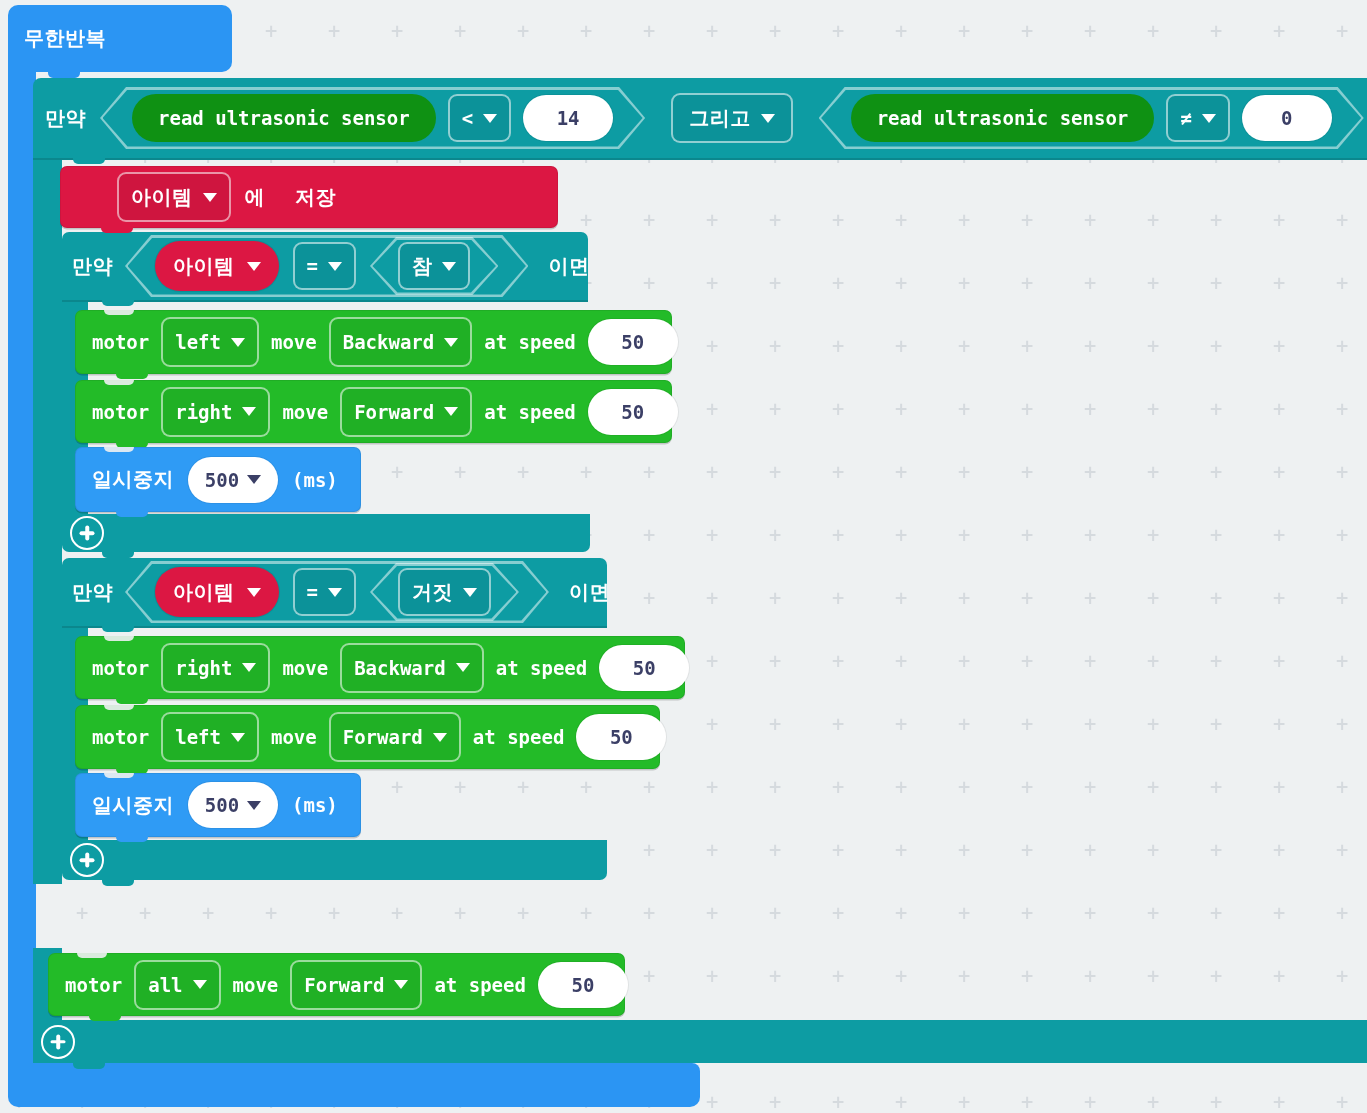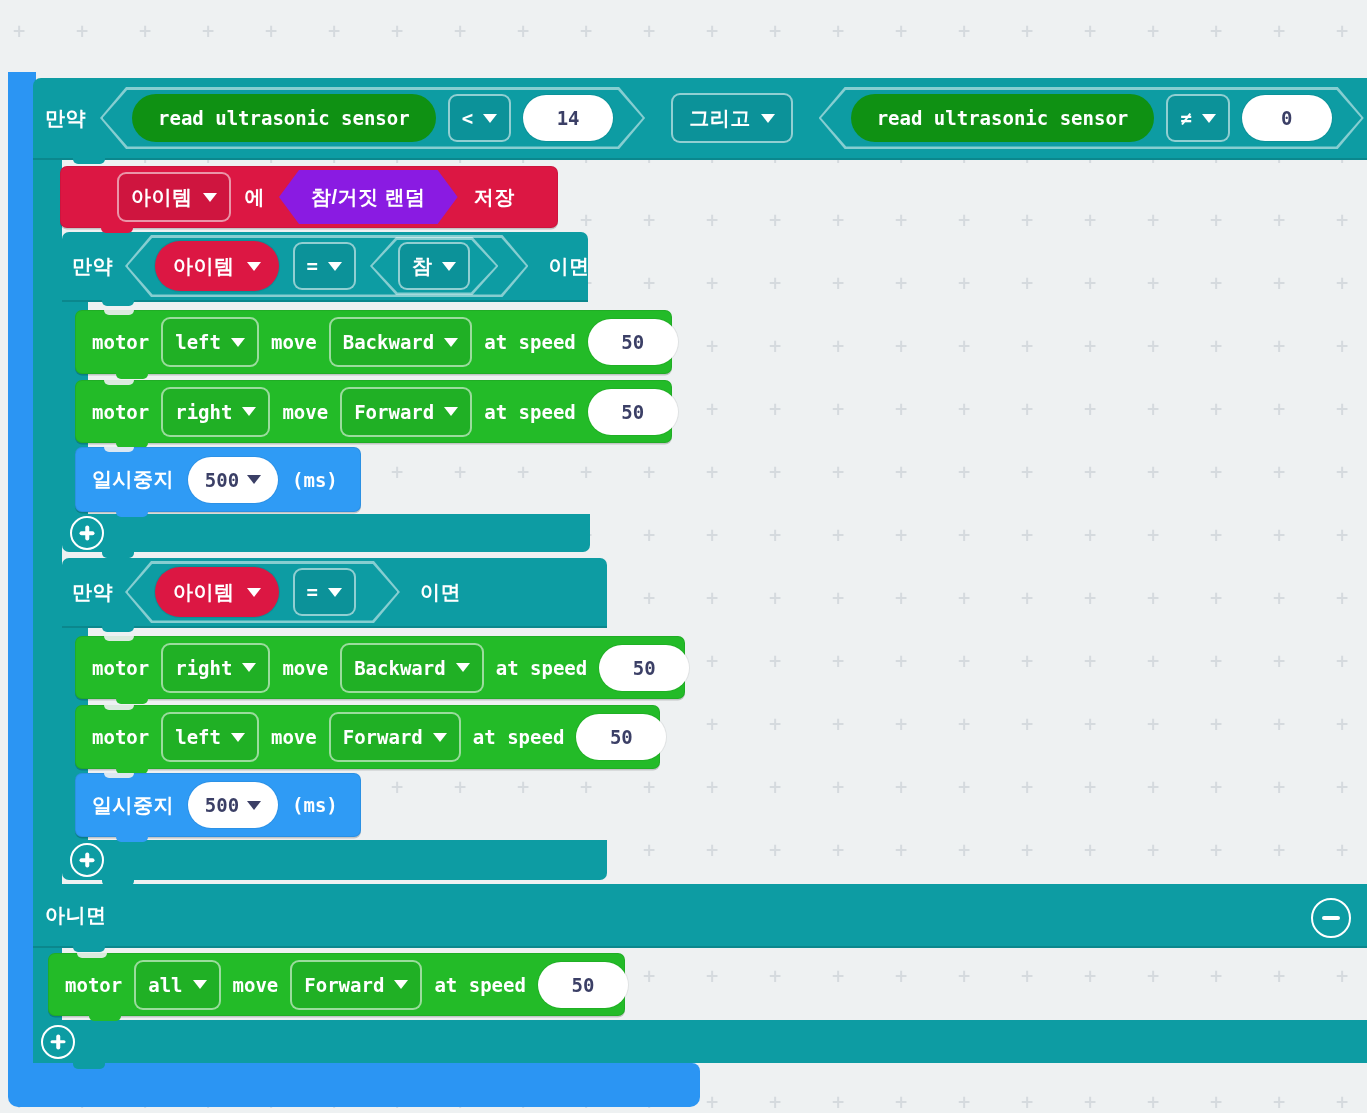--- a/index.html
+++ b/index.html
@@ -459,20 +459,23 @@
       <span class="gmark" style="left: 957px; top: 1094px;">+</span>
       <span class="gmark" style="left: 1020px; top: 1094px;">+</span>
       <span class="gmark" style="left: 1083px; top: 1094px;">+</span>
       <span class="gmark" style="left: 1146px; top: 1094px;">+</span>
       <span class="gmark" style="left: 1209px; top: 1094px;">+</span>
       <span class="gmark" style="left: 1272px; top: 1094px;">+</span>
       <span class="gmark" style="left: 1335px; top: 1094px;">+</span>
     </div>
 
   <div class="abs blue" style="left:8px;top:72px;width:28px;height:991px;"></div>
+  <div class="abs blue row tabb" style="left:8px;top:5px;width:224px;height:67px;border-radius:10px 10px 10px 0;padding-left:16px;z-index:2;">
+    <span class="klabel">무한반복</span>
+  </div>
   <div class="abs blue" style="left:8px;top:1063px;width:692px;height:44px;border-radius:0 8px 10px 10px;"></div>
 
   <div class="abs teal" style="left:33px;top:160px;width:29px;height:724px;"></div>
   <div class="abs teal" style="left:33px;top:948px;width:29px;height:72px;"></div>
 
   <div class="abs teal row seam tabb" style="left:33px;top:78px;width:1334px;height:82px;border-radius:8px 0 0 0;padding-left:12px;">
     <span class="klabel" style="margin-right:14px;">만약</span>
     <div class="hex">
       <div class="hex-in"></div>
       <div class="hex-c">
@@ -509,23 +512,20 @@
     </div>
 
   </div>
 
   <div class="abs red row blockish tabb" style="left:60px;top:166px;width:498px;height:62px;border-radius:7px;padding-left:56px;z-index:2;">
     <span class="dd h46">
       <span class="klabel">아이템</span>
       <span class="tri"></span>
     </span>
     <span class="klabel" style="margin:0 14px;">에</span>
-    <span class="phex">
-      <span class="klabel">참/거짓 랜덤</span>
-    </span>
     <span class="klabel" style="margin-left:16px;">저장</span>
   </div>
 
   <div class="abs teal" style="left:62px;top:300px;width:26px;height:214px;"></div>
   <div class="abs teal row seam tabb" style="left:62px;top:232px;width:526px;height:70px;border-radius:7px 7px 0 0;padding-left:10px;z-index:1;">
     <span class="klabel" style="margin-right:12px;">만약</span>
     <div class="hex">
       <div class="hex-in"></div>
       <div class="hex-c" style="padding:0 30px;gap:14px;">
         <span class="oval-red">
@@ -606,20 +606,26 @@
         <span class="oval-red">
           <span class="klabel">아이템</span>
           <span class="tri"></span>
         </span>
         <span class="dd">
           <span class="code">=</span>
           <span class="tri"></span>
         </span>
         <div class="hex small">
           <div class="hex-in"></div>
+          <div class="hex-c" style="padding:0 28px;">
+            <span class="dd">
+              <span class="klabel">거짓</span>
+              <span class="tri"></span>
+            </span>
+          </div>
         </div>
       </div>
     </div>
     <span class="klabel" style="margin-left:20px;">이면</span>
   </div>
 
   <div class="abs green row blockish notch tabb" style="left:75px;top:636px;width:610px;height:63px;border-radius:7px;padding-left:16px;gap:12px;z-index:2;">
     <span class="code">motor</span>
     <span class="dd h46">
         <span class="code">right</span>
@@ -659,24 +665,20 @@
         <span>500</span>
         <span class="tri dark"></span>
       </span>
     <span class="code">(ms)</span>
   </div>
 
   <div class="abs teal row tabb" style="left:62px;top:840px;width:545px;height:40px;border-radius:0 0 7px 7px;padding-left:8px;">
     <span class="circ plus"></span>
   </div>
 
-  <div class="abs teal row seam tabb" style="left:33px;top:884px;width:1334px;height:64px;padding-left:12px;">
-    <span class="klabel">아니면</span>
-    <span class="circ big" style="position:absolute;right:16px;top:14px;"></span>
-  </div>
 
   <div class="abs green row blockish notch tabb" style="left:48px;top:953px;width:577px;height:63px;border-radius:7px;padding-left:16px;gap:12px;z-index:2;">
     <span class="code">motor</span>
     <span class="dd h46">
         <span class="code">all</span>
         <span class="tri"></span>
       </span>
     <span class="code">move</span>
     <span class="dd h46">
         <span class="code">Forward</span>

